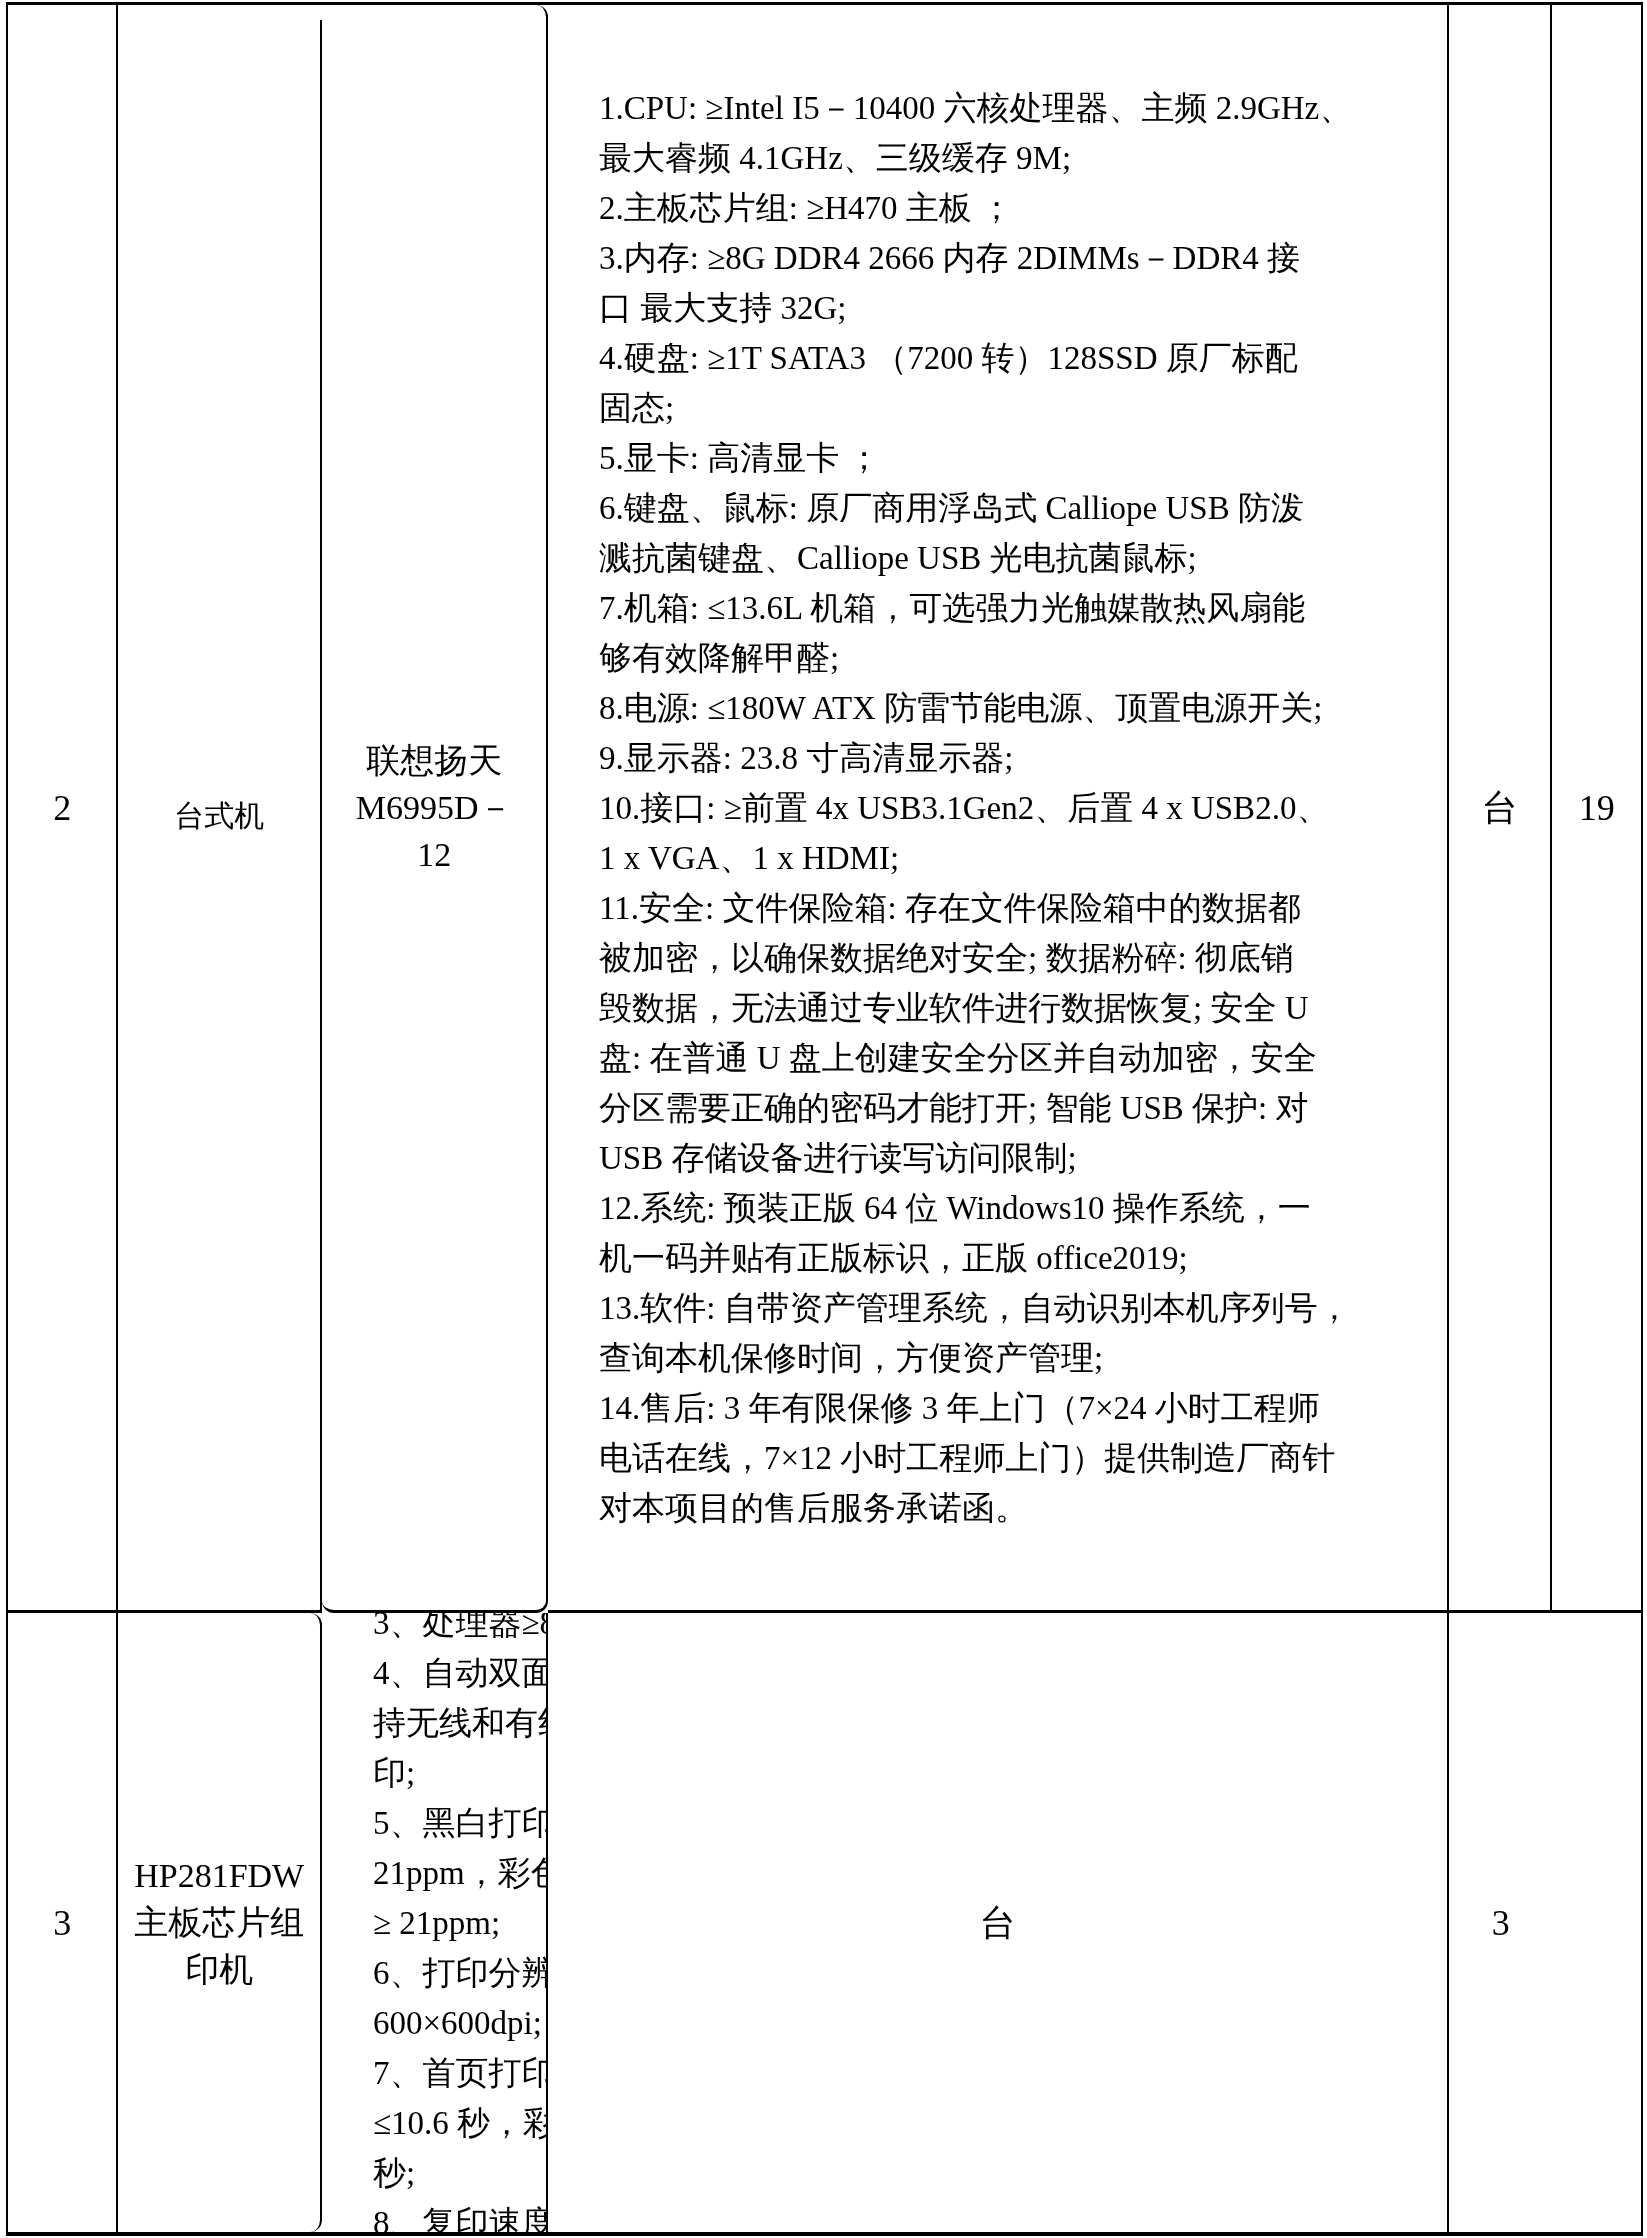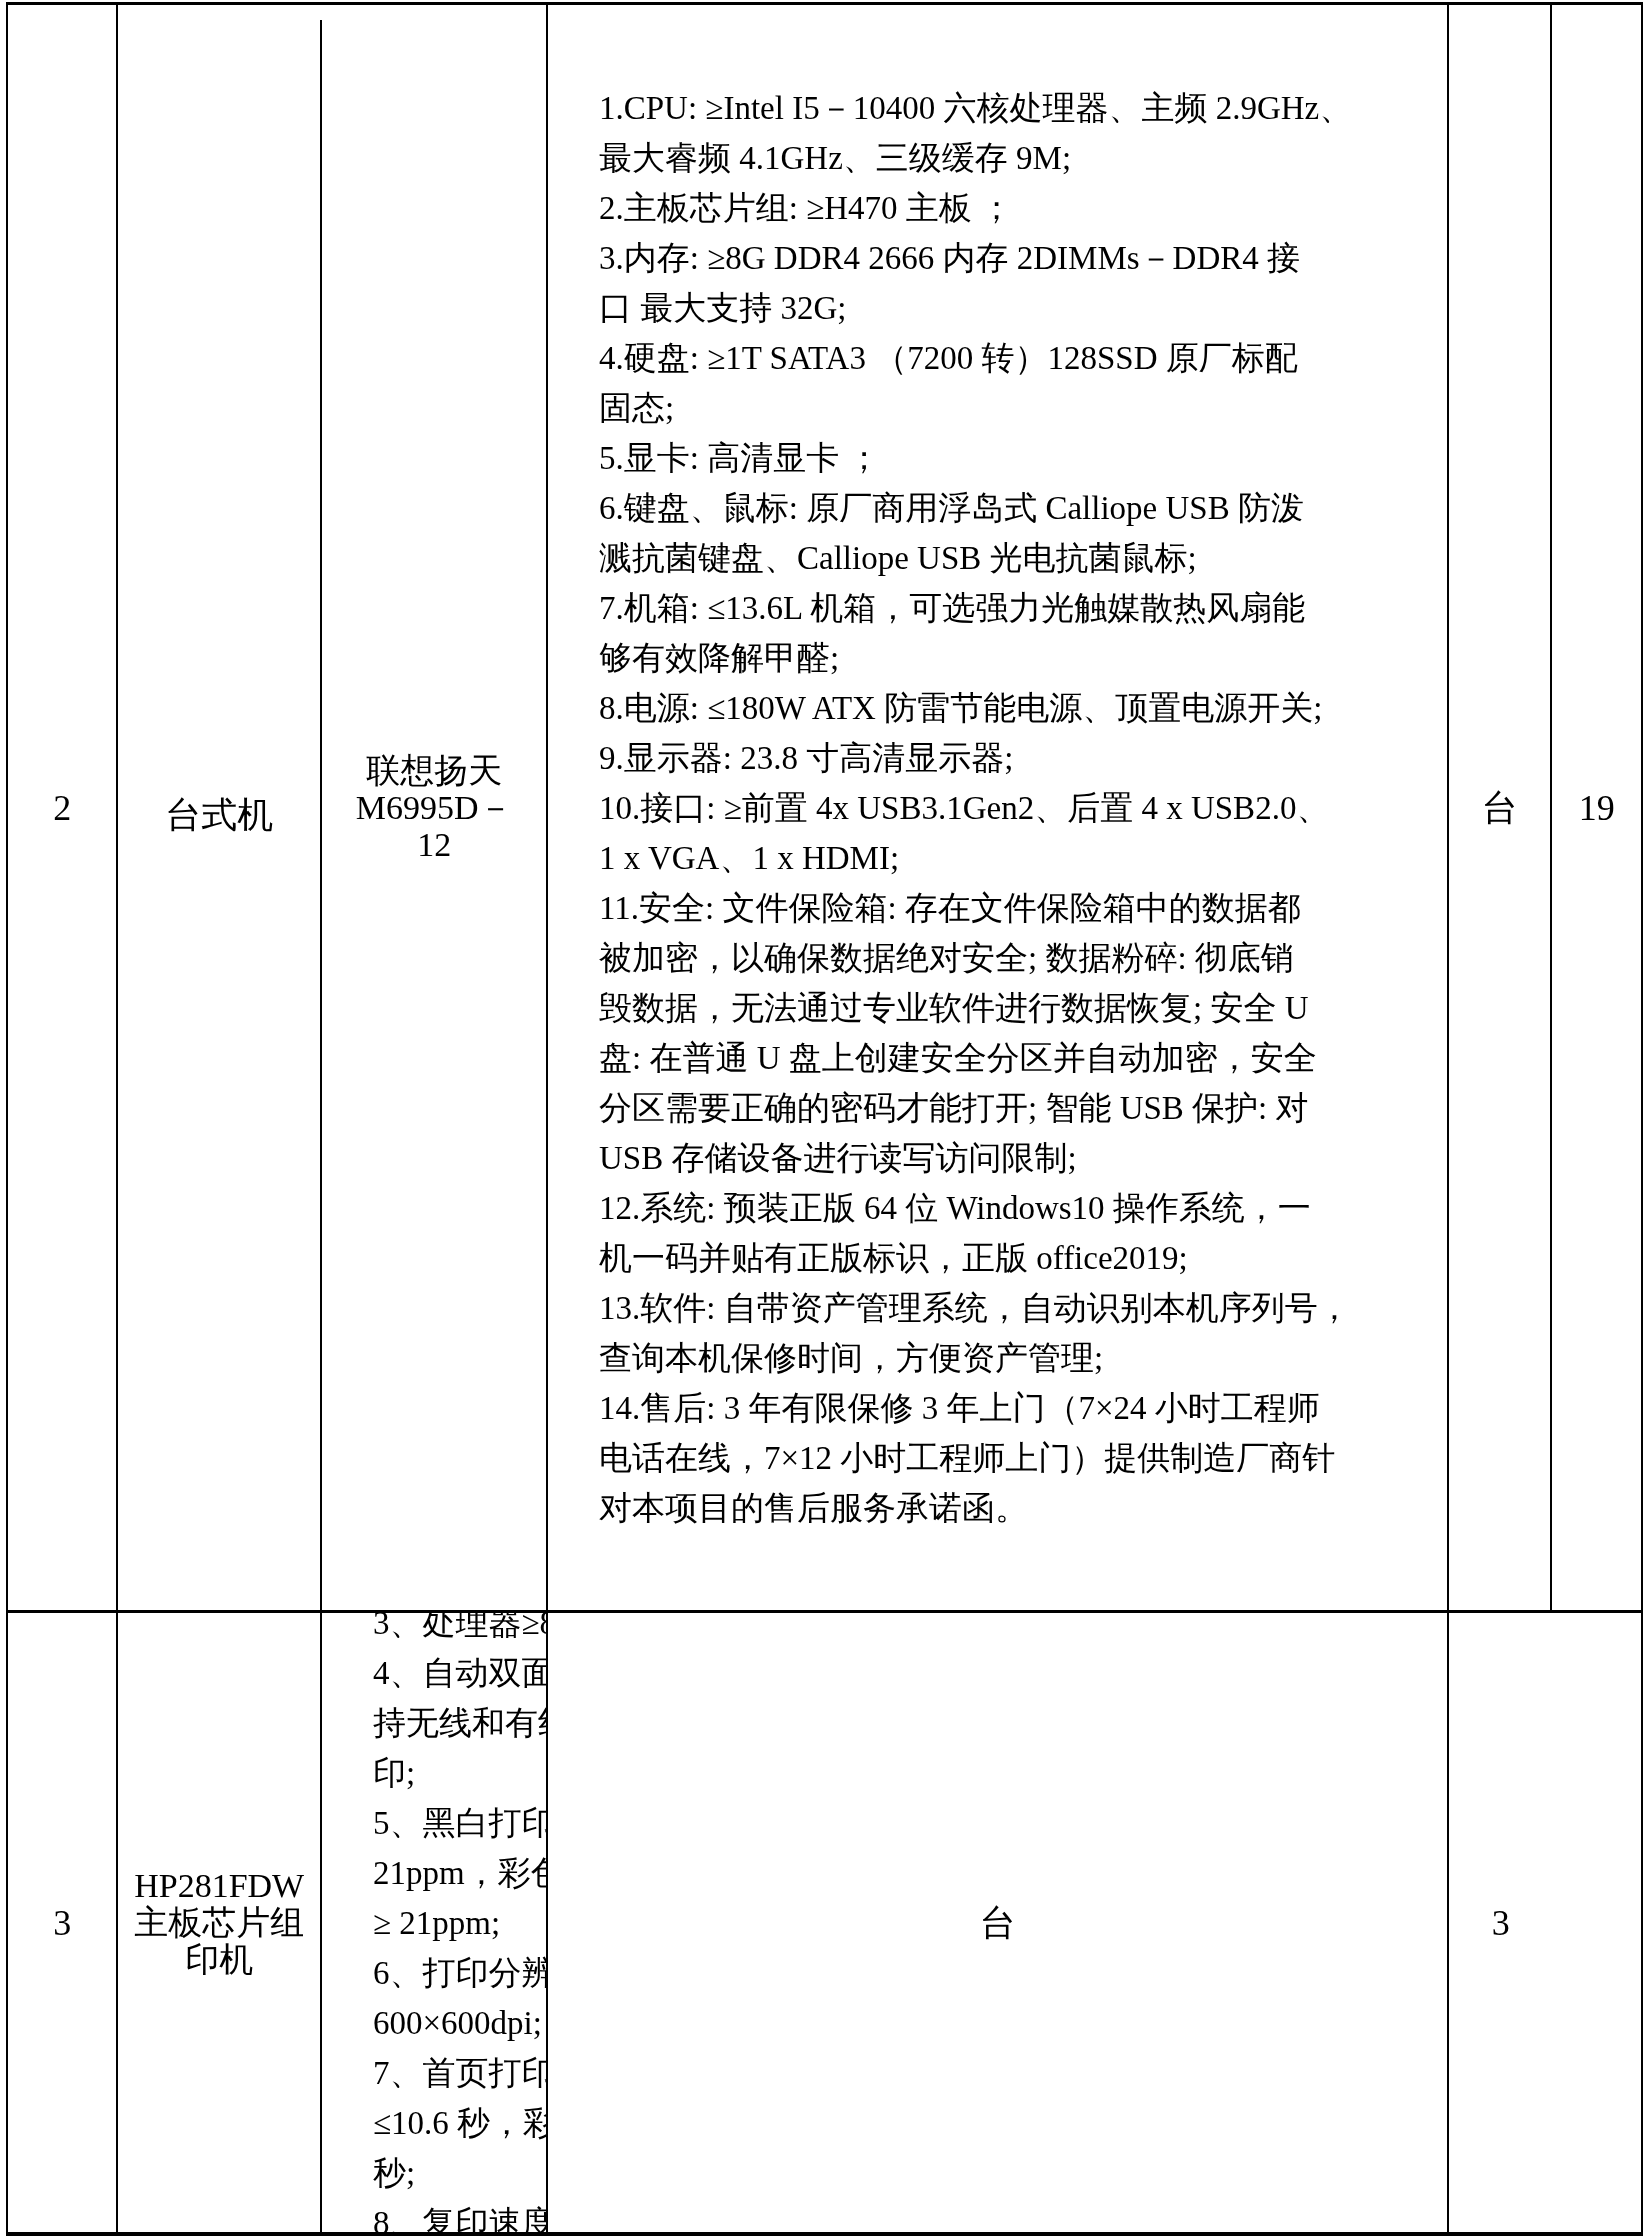--- a/index.html
+++ b/index.html
@@ -34,27 +34,28 @@
     text-align: center;
     overflow: hidden;
   }
   .cell.lastcol { border-right: none; }
   .cell.r1 { border-bottom: 3.9px solid #000; }
   .num, .unit, .qty {
     font-size: 36px;
     line-height: 46px;
   }
   .name {
-    font-size: 36px;
+    font-size: 30px;
     line-height: 51px;
     margin-top: 15px;
   }
   .model {
     font-size: 34px;
-    line-height: 37px;
+    line-height: 47px;
+    border-radius: 12px;
   }
   .pre { white-space: pre-line; }
   .cell.specs {
     flex-direction: column;
     align-items: flex-start;
     justify-content: center;
     text-align: left;
     padding: 0 6.2px 0 10.8px;
   }
   .spec-text {

